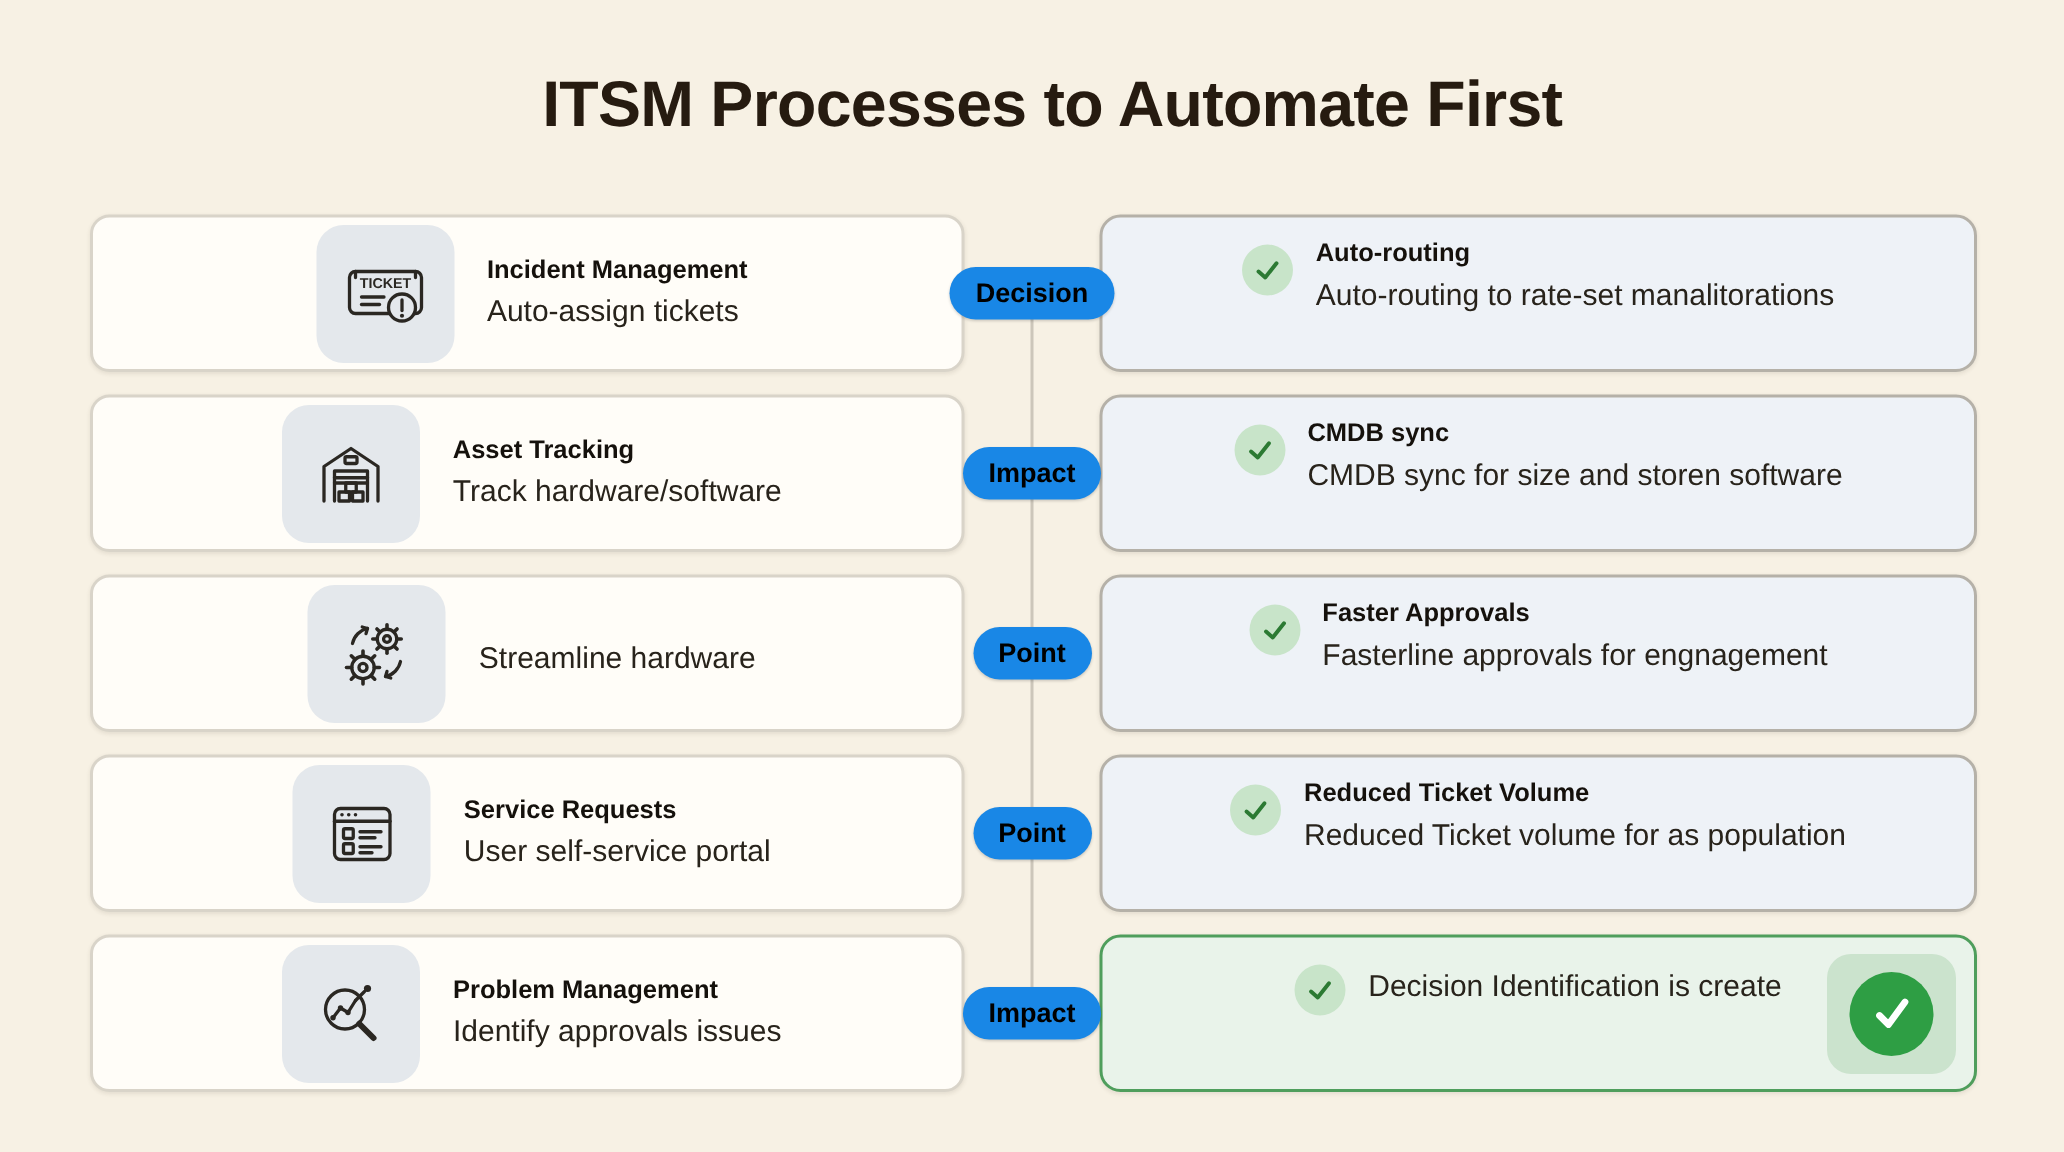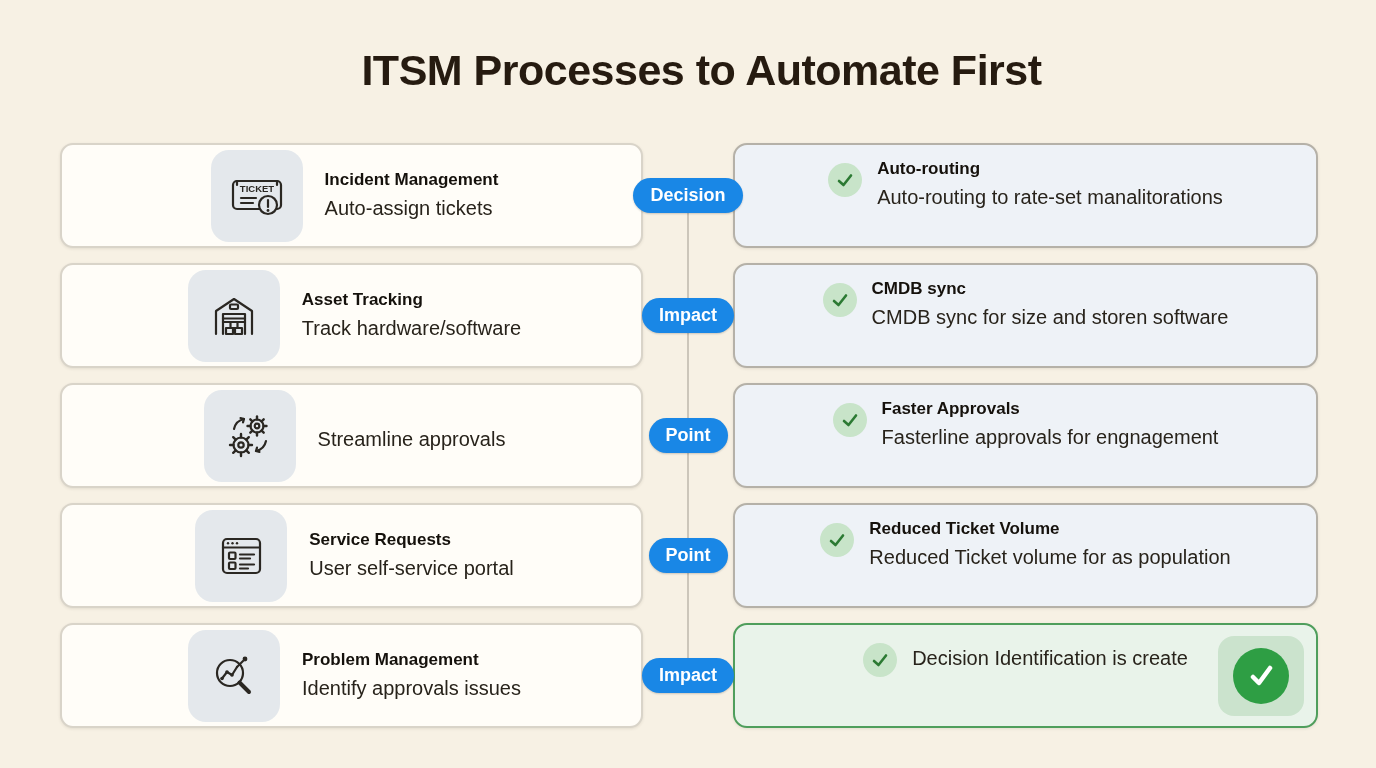--- a/index.html
+++ b/index.html
@@ -46,21 +46,21 @@
   .left-text { margin-left: 22px; }
   .card-title { font-size: 17px; font-weight: bold; color: #15110c; line-height: 1.1; }
   .card-sub { font-size: 20px; color: #28231b; margin-top: 7px; }
 
   .connector-cell {
     width: 90px; flex: none; position: relative;
     display: flex; align-items: center; justify-content: center;
     overflow: visible;
   }
   .pill {
-    background: #1987e6; color: #ffffff;
+    background: #1987e6; color: #000000;
     font-size: 18px; font-weight: bold;
     padding: 7px 17px; border-radius: 19px;
     white-space: nowrap; z-index: 2;
     box-shadow: 0 1px 2px rgba(0,0,0,0.18);
     text-align: right;
   }
 
   .card.right {
     flex: 1;
     background: #eef2f7; border: 2px solid #b5b1a8;
@@ -209,21 +209,21 @@
                   <line x1="10.7" y1="39.3" x2="8.2" y2="41.8"></line>
               </g>
             </g>
             <path d="M9 18 A 13 13 0 0 1 19 8"></path>
             <path d="M19 8 l-3.5 -1 M19 8 l-1 3.4"></path>
             <path d="M41 30 A 13 13 0 0 1 31 40"></path>
             <path d="M31 40 l3.5 1 M31 40 l1 -3.4"></path>
           </svg>
         </div>
         <div class="left-text">
-          <div class="card-sub">Streamline approvals</div>
+          <div class="card-sub">Streamline hardware</div>
         </div>
       </div>
       <div class="connector-cell">
         <div class="pill">Point</div>
       </div>
       <div class="card right">
         <div class="check-circle">
           <svg width="20" height="20" viewBox="0 0 20 20">
               <polyline points="4,11 8.5,15 16,5.5" stroke="#2c7a33" stroke-width="2.6" fill="none" stroke-linecap="round" stroke-linejoin="round"></polyline>
             </svg>

